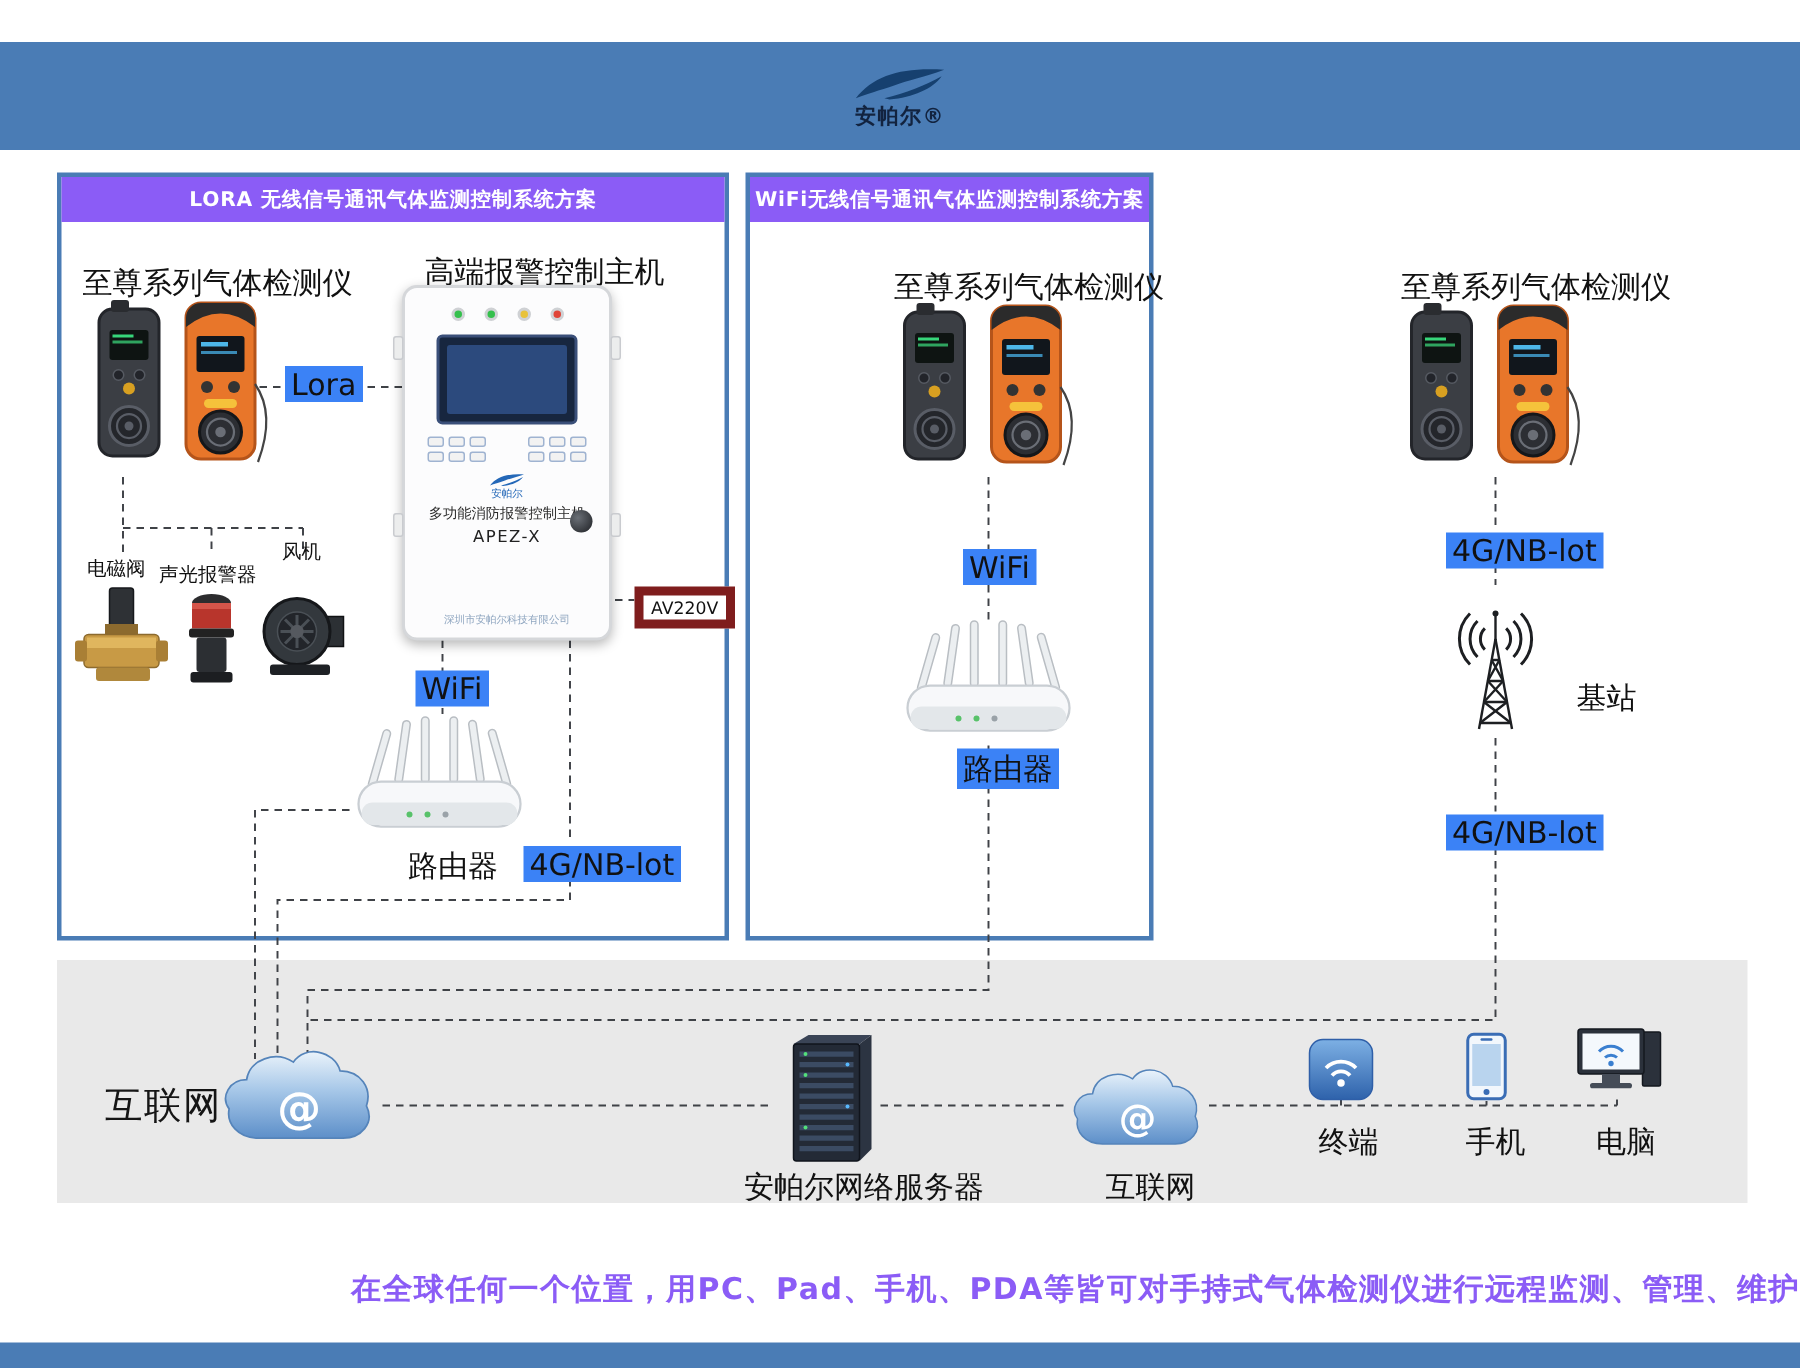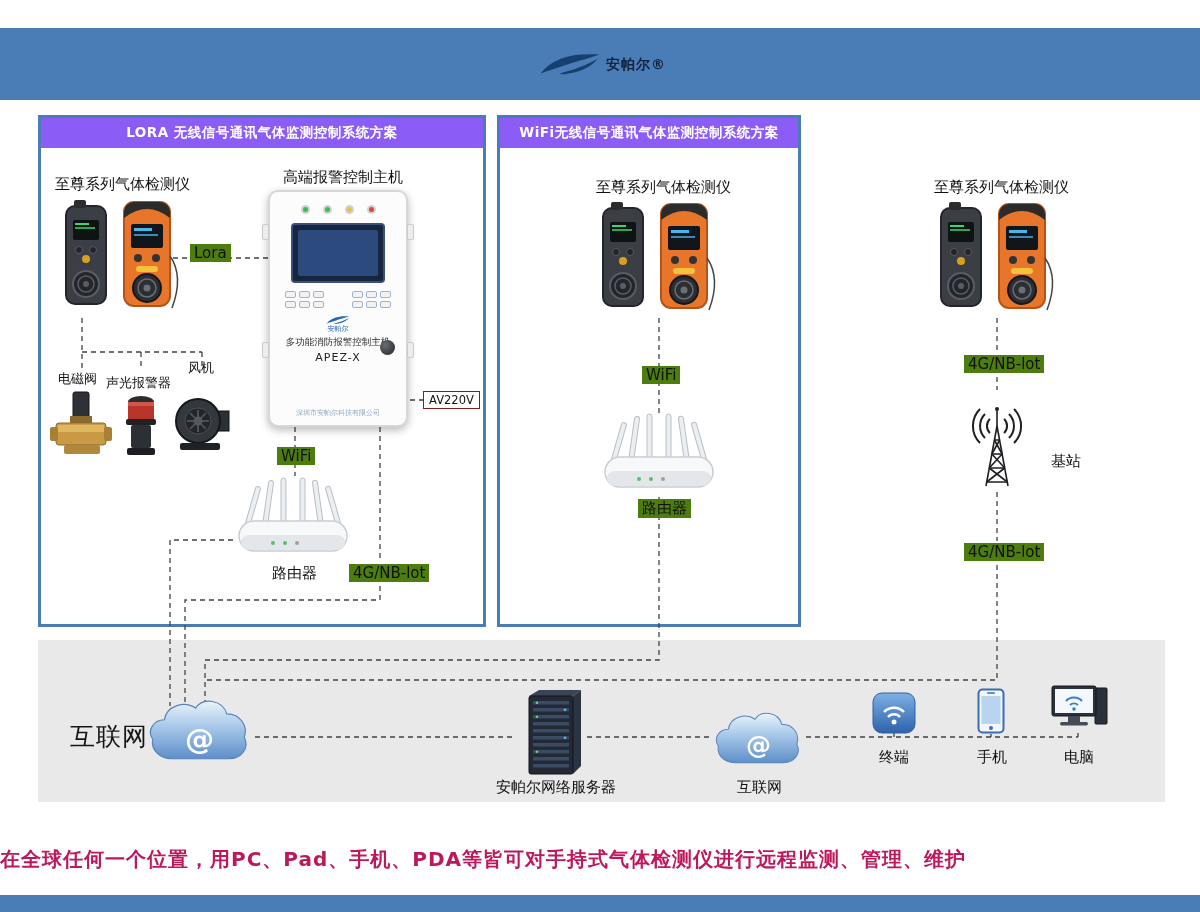--- a/index.html
+++ b/index.html
@@ -2,43 +2,43 @@
 <html><head>
 <meta charset="utf-8">
 <style>
   *{margin:0;padding:0;box-sizing:border-box}
   html,body{background:#fff}
   body{font-family:"DejaVu Sans","Liberation Sans",sans-serif}
   .page{position:relative;width:1200px;height:912px;background:#fff;overflow:hidden}
 
   .header{position:absolute;left:0;top:28px;width:1200px;height:72px;background:#4a7cb5;
           display:flex;align-items:center;justify-content:center;gap:24px}
-  .logo{display:flex;align-items:center;line-height:1}
+  .logo{display:flex;flex-direction:column;align-items:center;line-height:1}
   .logo-text{font-size:14px;font-weight:bold;color:#12233f;margin-top:2px;letter-spacing:1px}
   .title{font-size:33px;font-weight:bold;color:#fff;letter-spacing:3px;white-space:nowrap}
 
   .panel{position:absolute;border:3px solid #4a7cb5;background:#fff}
   .panel-title{position:absolute;left:0;top:0;right:0;height:30px;background:#8b5cf6;color:#fff;
                font-size:13.5px;font-weight:bold;display:flex;align-items:center;justify-content:center;
                white-space:nowrap;letter-spacing:.5px}
 
   .band{position:absolute;left:38px;top:640px;width:1127px;height:162px;background:#e9e9e9}
 
-  .lbl{position:absolute;font-size:15px;color:#111;white-space:nowrap}
+  .lbl{position:absolute;font-size:20px;color:#111;white-space:nowrap}
   .lbl.s{font-size:13px}
-  .lbl.bgw{background:#4d7c0f;padding:0 4px}
+  .lbl.bgw{background:#3b82f6;padding:0 4px}
   .icon{position:absolute;line-height:0}
   .lines{position:absolute;left:0;top:0;pointer-events:none}
 
-  .power-box{position:absolute;border:1px solid #7f1d1d;background:#fff;font-size:11.5px;color:#111;
+  .power-box{position:absolute;border:6px solid #7f1d1d;background:#fff;font-size:11.5px;color:#111;
              padding:1px 5px;white-space:nowrap}
   .inet-text{position:absolute;font-size:25px;color:#151515;letter-spacing:1px}
 
-  .caption{position:absolute;left:0;top:846px;width:1200px;text-align:left;font-size:20px;
-           font-weight:bold;color:#be185d;letter-spacing:1px}
+  .caption{position:absolute;left:0;top:846px;width:1200px;text-align:right;font-size:20px;
+           font-weight:bold;color:#8b5cf6;letter-spacing:1px}
   .footer-bar{position:absolute;left:0;bottom:0;width:1200px;height:17px;background:#4a7cb5}
 
   
   .host{position:absolute;width:140px;height:237px;background:#fcfcfd;border:2px solid #d5d7da;
         border-radius:10px;box-shadow:0 3px 8px rgba(0,0,0,.28)}
   .host-ear{position:absolute;width:7px;height:16px;background:#eceded;border:1px solid #c9cbcf;border-radius:2px}
   .host-leds{display:flex;justify-content:center;gap:13px;margin-top:13px}
   .led{width:9px;height:9px;border-radius:50%;border:2px solid #cfd1d4}
   .host-screen{width:94px;height:60px;margin:9px auto 0;background:#17263f;border:2px solid #3a4f79;
                border-radius:4px;padding:5px}
@@ -65,21 +65,21 @@
         <path d="M4,26 C18,8 40,2 72,4 C56,10 44,12 34,16 C22,20 12,23 4,26 Z" fill="#16406f"></path>
         <path d="M26,26 C42,22 58,16 70,9 C63,19 48,25 30,27 Z" fill="#16406f"></path>
       </svg>
       <div><span class="logo-text">安帕尔</span><span class="logo-text">®</span></div>
     </div>
   </div>
 
   <div class="panel" style="left:38px;top:115px;width:448px;height:512px">
     <div class="panel-title">LORA 无线信号通讯气体监测控制系统方案</div>
   </div>
-  <div class="panel" style="left:497px;top:115px;width:304px;height:512px">
+  <div class="panel" style="left:497px;top:115px;width:272px;height:512px">
     <div class="panel-title">WiFi无线信号通讯气体监测控制系统方案</div>
   </div>
 
   <div class="band"></div>
 
   <svg class="lines" width="1200" height="912" viewBox="0 0 1200 912">
     <defs>
       <linearGradient id="cg1" x1="0" y1="0" x2="0" y2="1">
         <stop offset="0" stop-color="#eaf3fb"></stop>
           <stop offset="0.45" stop-color="#a6c7e8"></stop>

